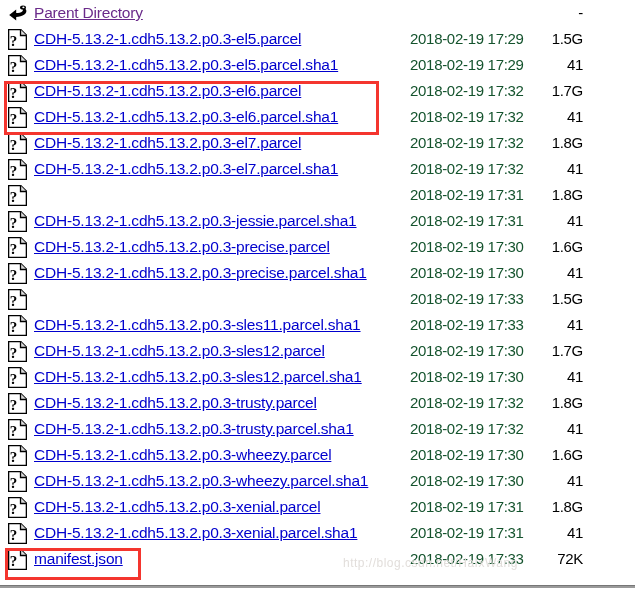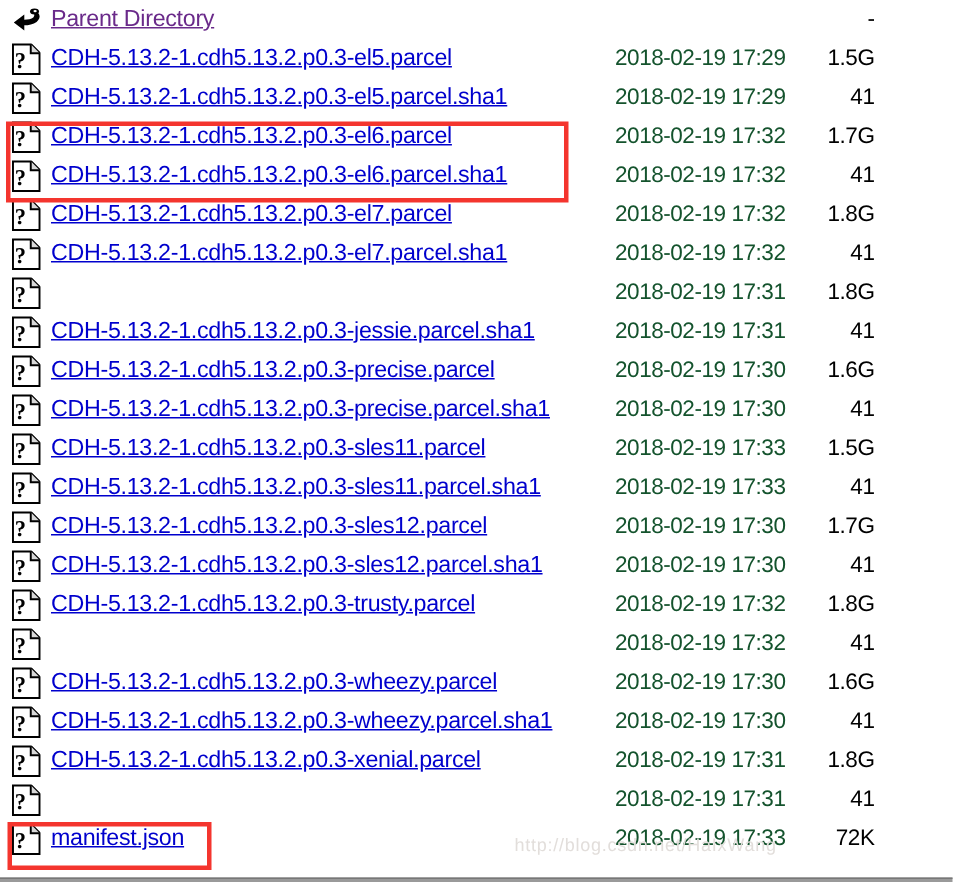--- a/index.html
+++ b/index.html
@@ -232,21 +232,20 @@
       <span class="name-cell"><a href="#">CDH-5.13.2-1.cdh5.13.2.p0.3-precise.parcel.sha1</a></span>
       <span class="date-cell">2018-02-19 17:30</span>
       <span class="size-cell">41</span>
     </div>
     <div class="row">
       <span class="icon-cell"><svg width="19" height="21" viewBox="0 0 19 21" xmlns="http://www.w3.org/2000/svg">
           <path d="M0.5 0.5 H12.5 L18.5 6.5 V20.5 H0.5 Z" fill="#ffffff" stroke="#000000" stroke-width="1.6"></path>
           <path d="M12.5 0.5 L12.5 6.5 L18.5 6.5" fill="#d8d8d8" stroke="#000000" stroke-width="1.3"></path>
           <text x="5.6" y="16.5" font-family="Liberation Serif, serif" font-size="15" font-weight="bold" fill="#000000" text-anchor="middle">?</text>
         </svg></span>
-      <span class="name-cell"><a href="#">CDH-5.13.2-1.cdh5.13.2.p0.3-sles11.parcel</a></span>
       <span class="date-cell">2018-02-19 17:33</span>
       <span class="size-cell">1.5G</span>
     </div>
     <div class="row">
       <span class="icon-cell"><svg width="19" height="21" viewBox="0 0 19 21" xmlns="http://www.w3.org/2000/svg">
           <path d="M0.5 0.5 H12.5 L18.5 6.5 V20.5 H0.5 Z" fill="#ffffff" stroke="#000000" stroke-width="1.6"></path>
           <path d="M12.5 0.5 L12.5 6.5 L18.5 6.5" fill="#d8d8d8" stroke="#000000" stroke-width="1.3"></path>
           <text x="5.6" y="16.5" font-family="Liberation Serif, serif" font-size="15" font-weight="bold" fill="#000000" text-anchor="middle">?</text>
         </svg></span>
       <span class="name-cell"><a href="#">CDH-5.13.2-1.cdh5.13.2.p0.3-sles11.parcel.sha1</a></span>
@@ -282,20 +281,21 @@
       <span class="name-cell"><a href="#">CDH-5.13.2-1.cdh5.13.2.p0.3-trusty.parcel</a></span>
       <span class="date-cell">2018-02-19 17:32</span>
       <span class="size-cell">1.8G</span>
     </div>
     <div class="row">
       <span class="icon-cell"><svg width="19" height="21" viewBox="0 0 19 21" xmlns="http://www.w3.org/2000/svg">
           <path d="M0.5 0.5 H12.5 L18.5 6.5 V20.5 H0.5 Z" fill="#ffffff" stroke="#000000" stroke-width="1.6"></path>
           <path d="M12.5 0.5 L12.5 6.5 L18.5 6.5" fill="#d8d8d8" stroke="#000000" stroke-width="1.3"></path>
           <text x="5.6" y="16.5" font-family="Liberation Serif, serif" font-size="15" font-weight="bold" fill="#000000" text-anchor="middle">?</text>
         </svg></span>
+      <span class="name-cell"><a href="#">CDH-5.13.2-1.cdh5.13.2.p0.3-trusty.parcel.sha1</a></span>
       <span class="date-cell">2018-02-19 17:32</span>
       <span class="size-cell">41</span>
     </div>
     <div class="row">
       <span class="icon-cell"><svg width="19" height="21" viewBox="0 0 19 21" xmlns="http://www.w3.org/2000/svg">
           <path d="M0.5 0.5 H12.5 L18.5 6.5 V20.5 H0.5 Z" fill="#ffffff" stroke="#000000" stroke-width="1.6"></path>
           <path d="M12.5 0.5 L12.5 6.5 L18.5 6.5" fill="#d8d8d8" stroke="#000000" stroke-width="1.3"></path>
           <text x="5.6" y="16.5" font-family="Liberation Serif, serif" font-size="15" font-weight="bold" fill="#000000" text-anchor="middle">?</text>
         </svg></span>
       <span class="name-cell"><a href="#">CDH-5.13.2-1.cdh5.13.2.p0.3-wheezy.parcel</a></span>
@@ -321,20 +321,21 @@
       <span class="name-cell"><a href="#">CDH-5.13.2-1.cdh5.13.2.p0.3-xenial.parcel</a></span>
       <span class="date-cell">2018-02-19 17:31</span>
       <span class="size-cell">1.8G</span>
     </div>
     <div class="row">
       <span class="icon-cell"><svg width="19" height="21" viewBox="0 0 19 21" xmlns="http://www.w3.org/2000/svg">
           <path d="M0.5 0.5 H12.5 L18.5 6.5 V20.5 H0.5 Z" fill="#ffffff" stroke="#000000" stroke-width="1.6"></path>
           <path d="M12.5 0.5 L12.5 6.5 L18.5 6.5" fill="#d8d8d8" stroke="#000000" stroke-width="1.3"></path>
           <text x="5.6" y="16.5" font-family="Liberation Serif, serif" font-size="15" font-weight="bold" fill="#000000" text-anchor="middle">?</text>
         </svg></span>
+      <span class="name-cell"><a href="#">CDH-5.13.2-1.cdh5.13.2.p0.3-xenial.parcel.sha1</a></span>
       <span class="date-cell">2018-02-19 17:31</span>
       <span class="size-cell">41</span>
     </div>
     <div class="row">
       <span class="icon-cell"><svg width="19" height="21" viewBox="0 0 19 21" xmlns="http://www.w3.org/2000/svg">
           <path d="M0.5 0.5 H12.5 L18.5 6.5 V20.5 H0.5 Z" fill="#ffffff" stroke="#000000" stroke-width="1.6"></path>
           <path d="M12.5 0.5 L12.5 6.5 L18.5 6.5" fill="#d8d8d8" stroke="#000000" stroke-width="1.3"></path>
           <text x="5.6" y="16.5" font-family="Liberation Serif, serif" font-size="15" font-weight="bold" fill="#000000" text-anchor="middle">?</text>
         </svg></span>
       <span class="name-cell"><a href="#">manifest.json</a></span>

